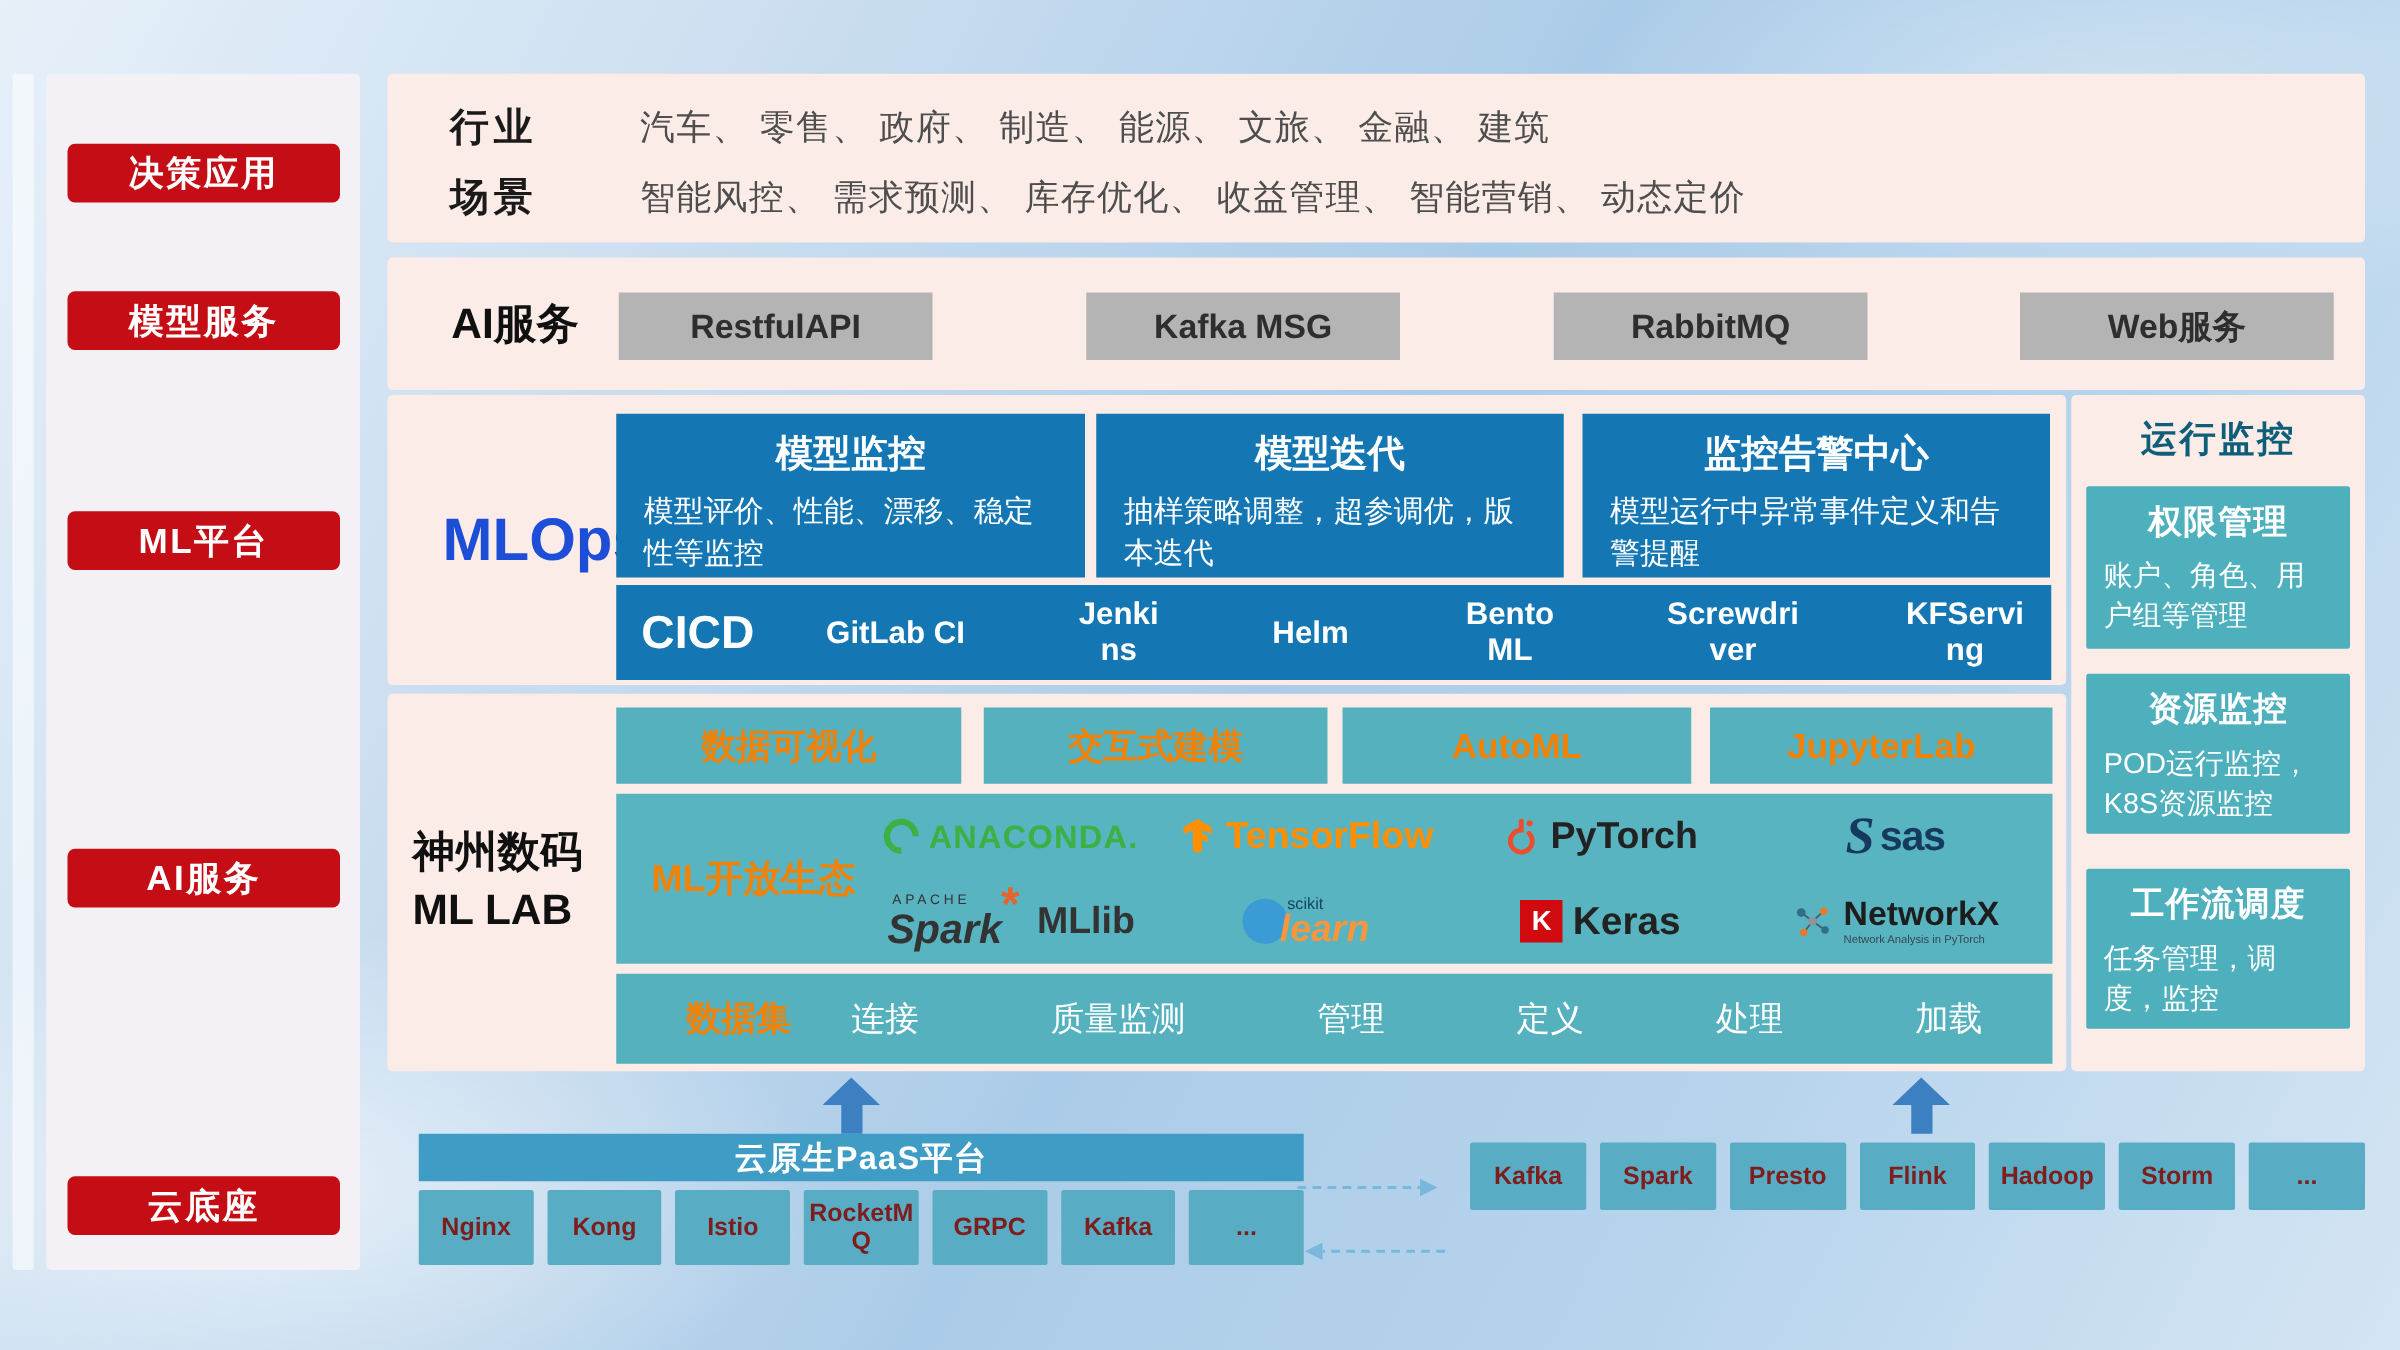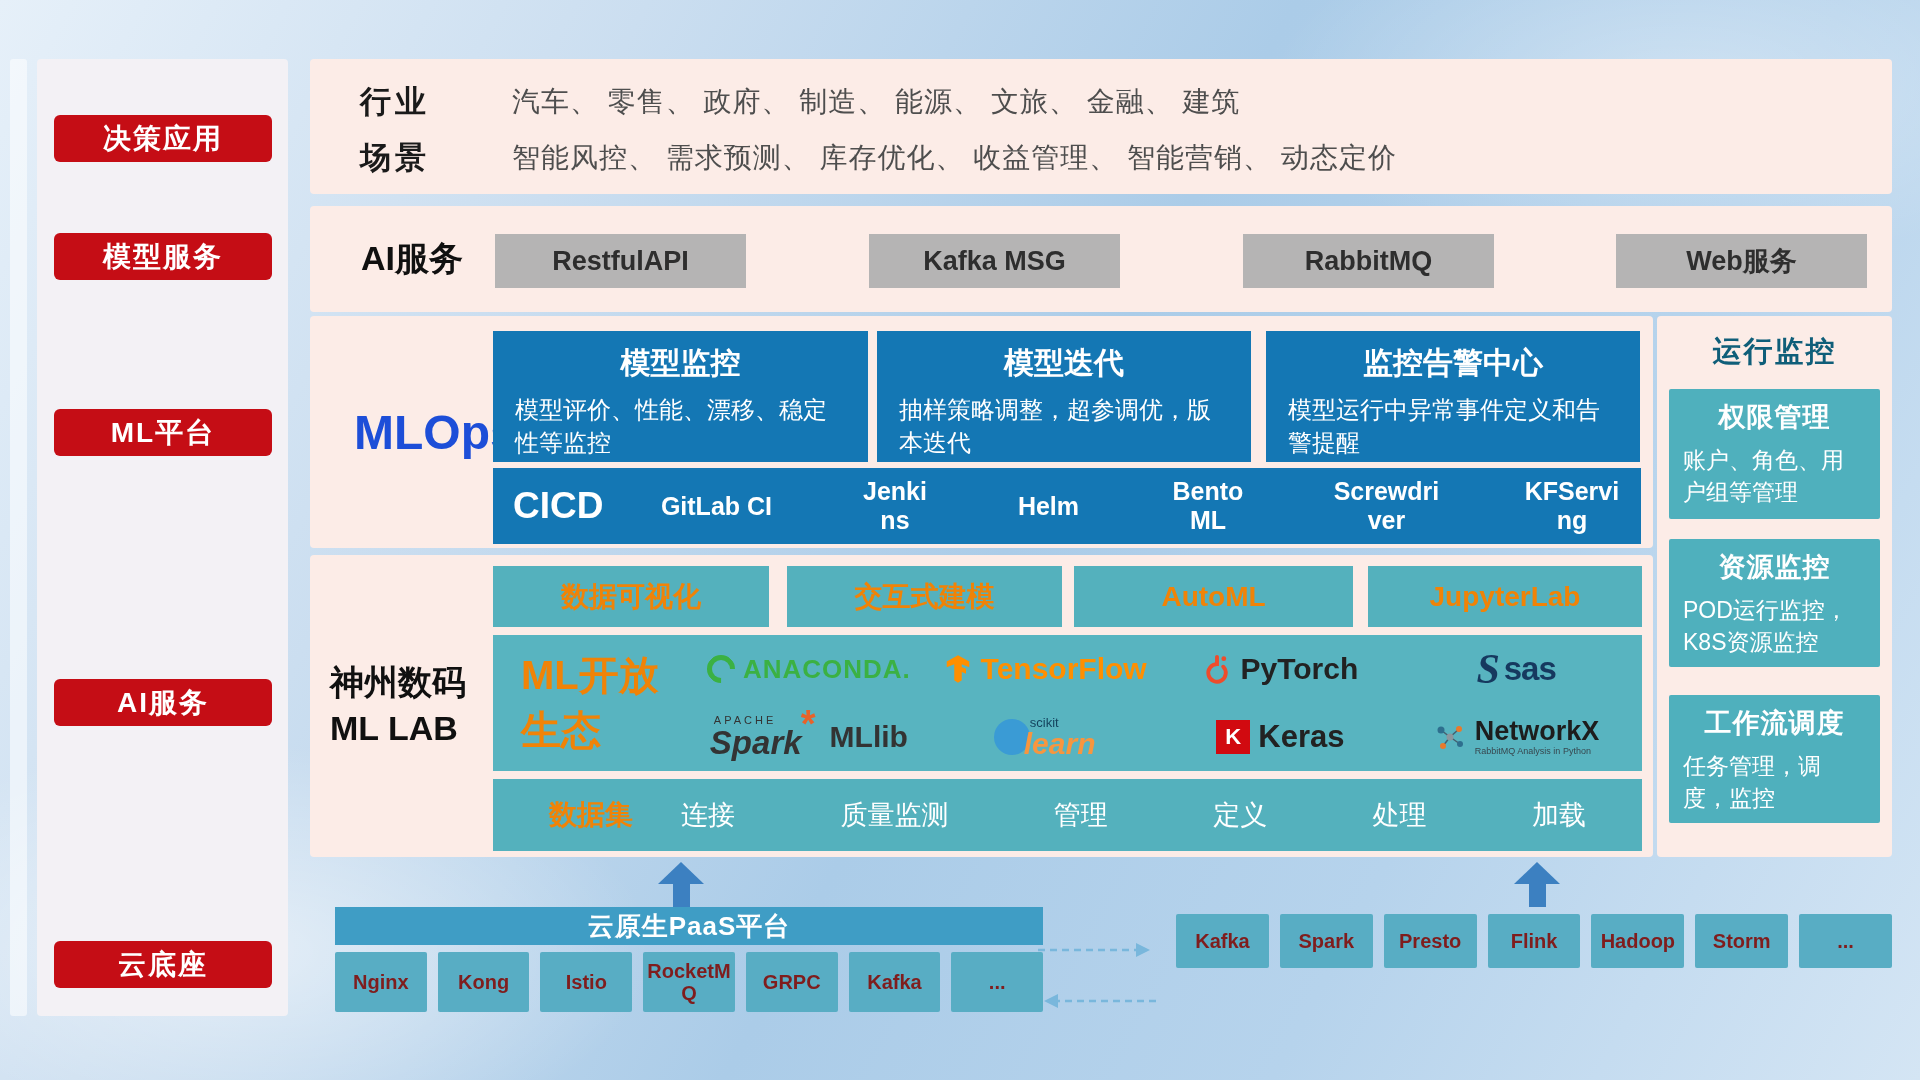--- a/index.html
+++ b/index.html
@@ -53,21 +53,21 @@
 
   
   #mllab { left:310px; top:555px; width:1343px; height:302px; }
   .mllab-label { position:absolute; left:20px; top:0; height:100%; width:162px;
     display:flex; flex-direction:column; justify-content:center;
     font-size:34px; font-weight:bold; color:#101010; line-height:1.35; }
   .feature-btn { position:absolute; top:11px; height:61px; background:#54b1bd; color:#f08307;
     font-size:28px; font-weight:bold; display:flex; align-items:center; justify-content:center; }
   .eco { position:absolute; left:183px; top:80px; width:1149px; height:136px; background:#58b4c0;
     display:flex; align-items:center; }
-  .eco-label { width:198px; padding-left:28px; font-size:40px; font-weight:bold; color:#f08307; }
+  .eco-label { width:198px; padding-left:28px; font-size:30px; font-weight:bold; color:#f08307; }
   .eco-grid { flex:1; display:grid; grid-template-columns:repeat(4,1fr); grid-template-rows:1fr 1fr;
     align-items:center; justify-items:center; padding-right:8px; height:100%; }
   .logo { display:flex; align-items:center; gap:8px; }
 
   .ana-ring { width:28px; height:28px; border-radius:50%; border:5px solid #3bb143;
     border-bottom-color:transparent; transform:rotate(-45deg); display:inline-block; }
   .ana-text { color:#3bb143; font-size:26px; font-weight:bold; letter-spacing:1px; }
 
   .tf-text { color:#ff8f00; font-size:30px; font-weight:bold; }
   .pt-text { color:#222; font-size:30px; font-weight:bold; }
@@ -264,21 +264,21 @@
               <path d="M8 8 17 15 26 7 M17 15 10 24 M17 15 27 22"></path>
             </g>
             <circle cx="8" cy="8" r="3.5" fill="#2e6f8e"></circle>
             <circle cx="26" cy="7" r="3" fill="#e87a2c"></circle>
             <circle cx="17" cy="15" r="3.5" fill="#8a979e"></circle>
             <circle cx="10" cy="24" r="3" fill="#e87a2c"></circle>
             <circle cx="27" cy="22" r="3" fill="#2e6f8e"></circle>
           </svg>
           <span class="nx-wrap">
             <span class="nx-text">NetworkX</span>
-            <span class="nx-sub">RabbitMQ Analysis in Python</span>
+            <span class="nx-sub">Network Analysis in PyTorch</span>
           </span>
         </div>
 
       </div>
     </div>
 
     <div class="dataset">
       <span class="ds-label">数据集</span>
       <span class="ds-items">
         <span>连接</span>

